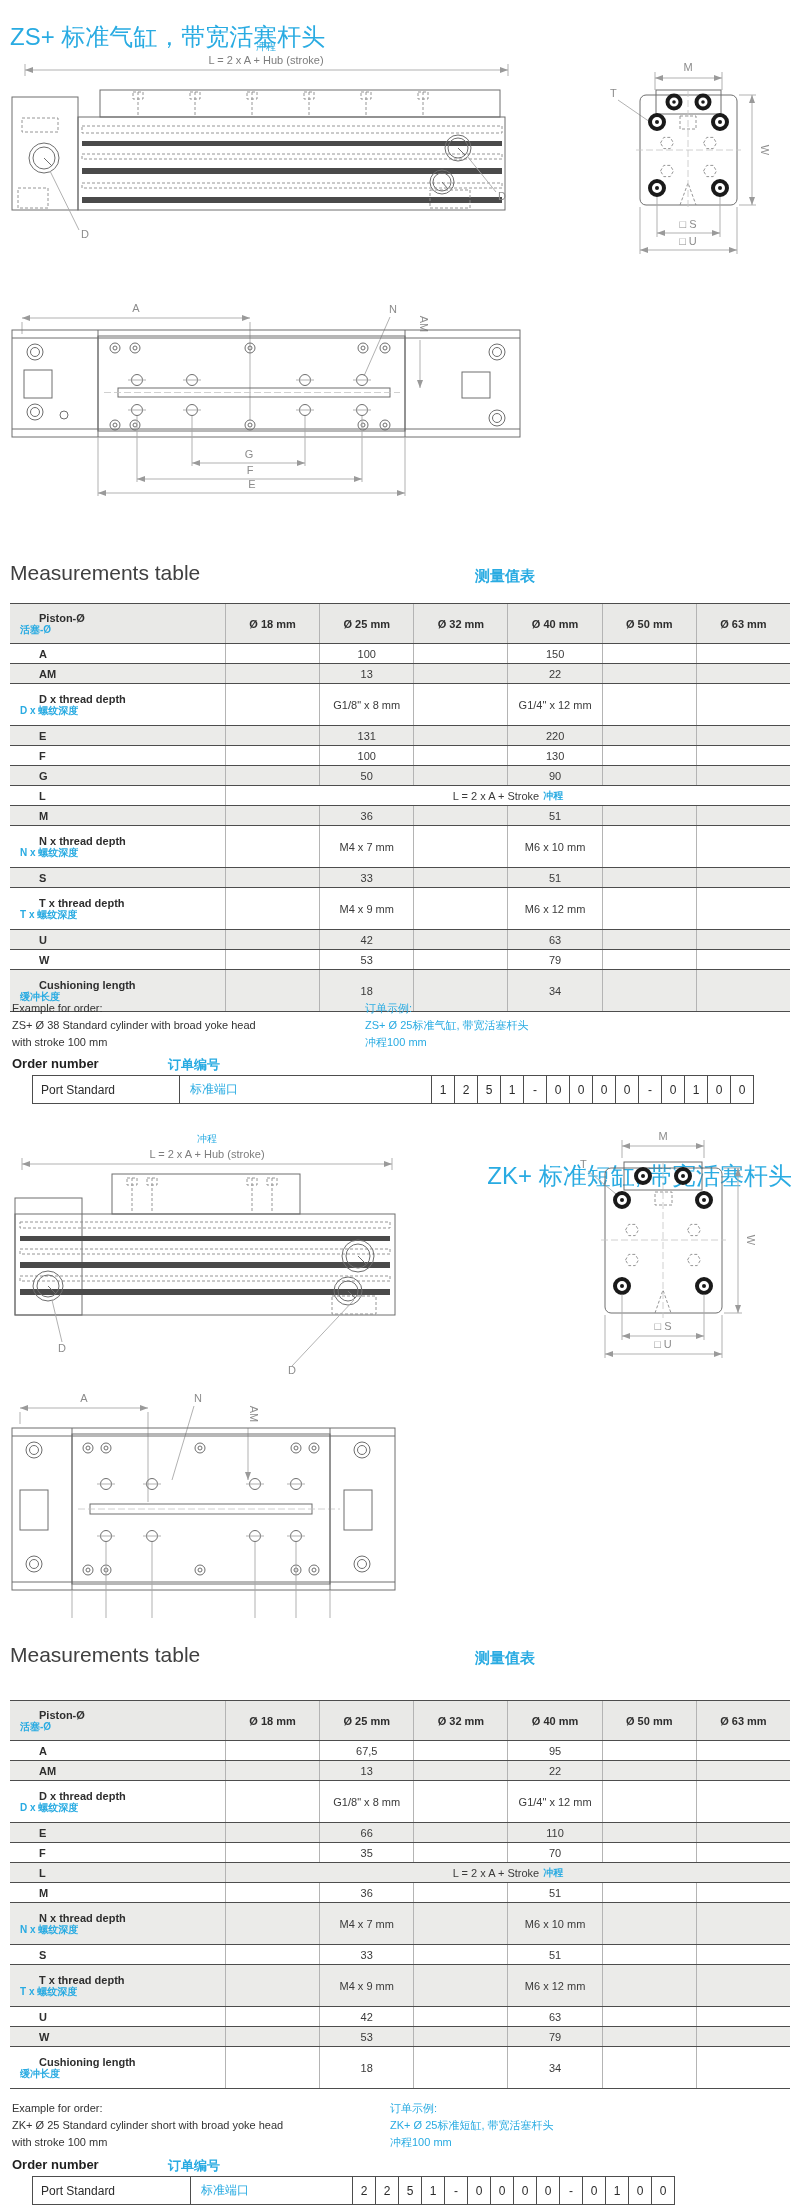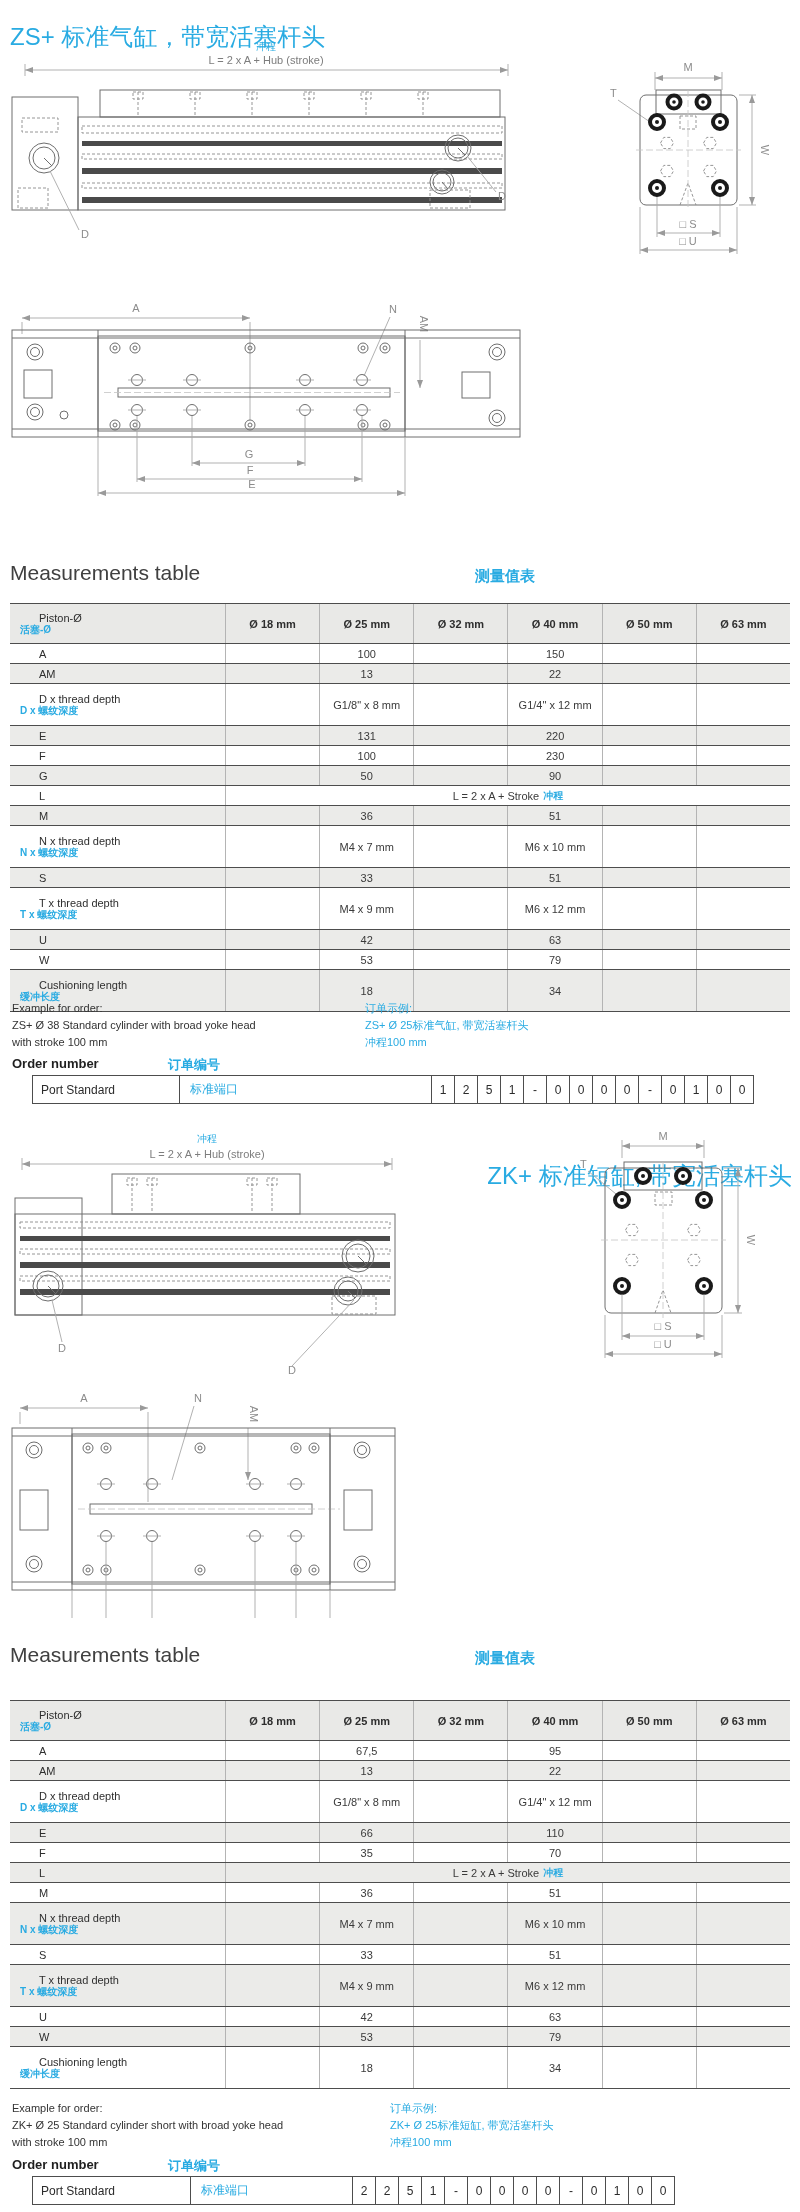--- a/index.html
+++ b/index.html
@@ -11,21 +11,21 @@
   
   .mtable{position:absolute;width:780px;border-top:1px solid #4d4d4d;font-size:11px;background:#fff;}
   .mrow{display:grid;grid-template-columns:215px repeat(6,1fr);border-bottom:1px solid #4d4d4d;
         height:20px;box-sizing:border-box;background:#fff;}
   .mrow.alt{background:#ebebe9;}
   .mrow.tall{height:42px;}
   .mrow.mhead{height:40px;background:#e9e9e7;}
   .mcell{height:100%;display:flex;align-items:center;justify-content:center;
          border-left:1px solid #b4b4b4;box-sizing:border-box;overflow:hidden;}
   .mlabel{border-left:none;flex-direction:column;align-items:flex-start;justify-content:center;padding-left:10px;}
-  .len{font-weight:400;font-size:11px;line-height:12px;color:#2e2e2e;padding-left:19px;}
+  .len{font-weight:700;font-size:11px;line-height:12px;color:#2e2e2e;padding-left:19px;}
   .lcn{font-weight:700;font-size:10px;line-height:11px;color:#29ABE2;}
   .mcol{font-weight:700;color:#2e2e2e;}
   .mval{font-weight:400;color:#3a3a3a;}
   .mspan{grid-column:2/8;}
   
   .ex{position:absolute;font-size:11px;line-height:17px;color:#333;white-space:nowrap;}
   .ex.cnb{color:#29ABE2;}
   .onh{position:absolute;font-size:13px;font-weight:700;color:#1f1f1f;}
   .onh-cn{position:absolute;font-size:13px;font-weight:700;color:#29ABE2;}
   .otable{position:absolute;display:flex;border:1px solid #4d4d4d;height:27px;box-sizing:content-box;
@@ -301,21 +301,21 @@
         <div class="mcell mval"></div>
         <div class="mcell mval"></div>
       </div>
       <div class="mrow">
         <div class="mcell mlabel">
           <div class="len">F</div>
         </div>
         <div class="mcell mval"></div>
         <div class="mcell mval">100</div>
         <div class="mcell mval"></div>
-        <div class="mcell mval">230</div>
+        <div class="mcell mval">130</div>
         <div class="mcell mval"></div>
         <div class="mcell mval"></div>
       </div>
       <div class="mrow alt">
         <div class="mcell mlabel">
           <div class="len">G</div>
         </div>
         <div class="mcell mval"></div>
         <div class="mcell mval">50</div>
         <div class="mcell mval"></div>

